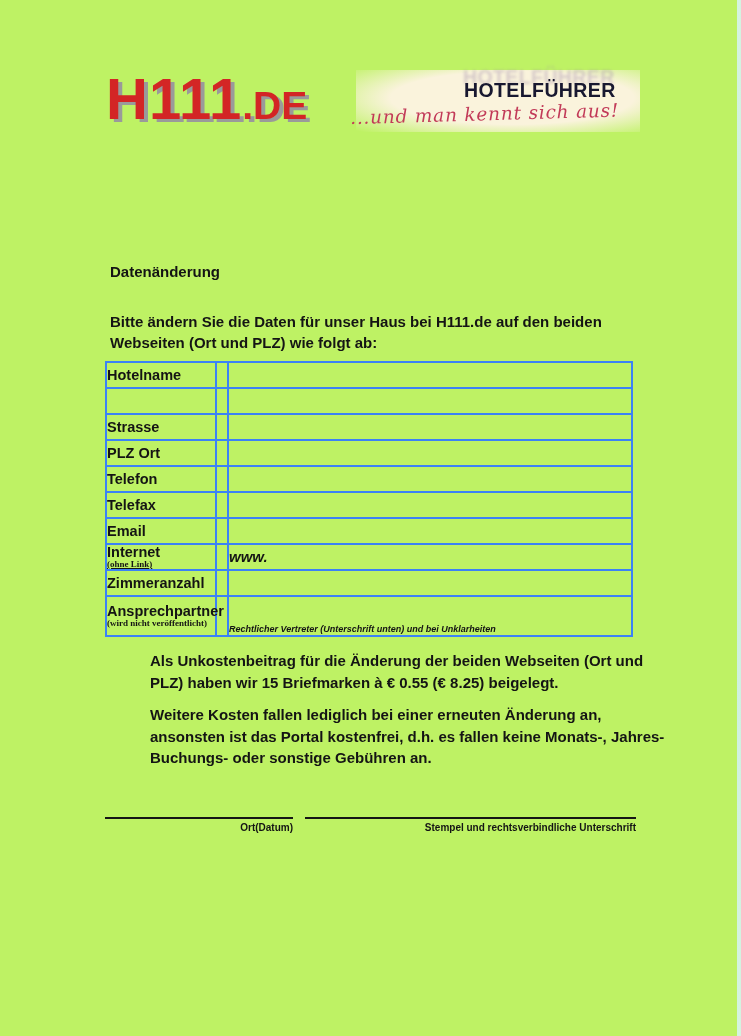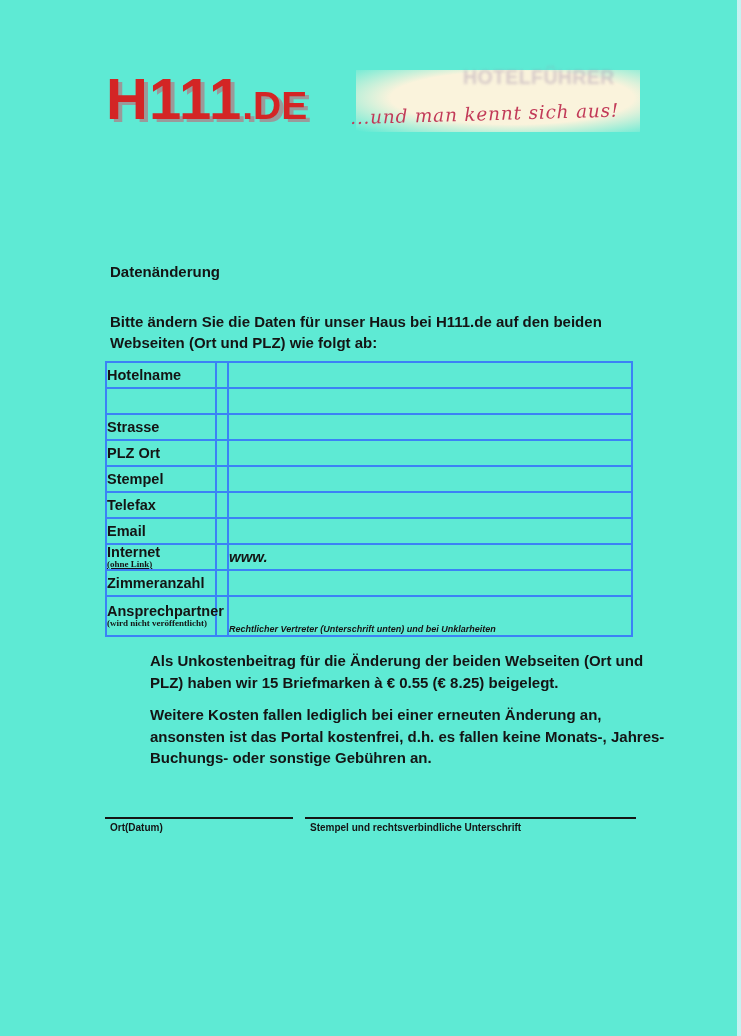--- a/index.html
+++ b/index.html
@@ -1,19 +1,19 @@
 <!DOCTYPE html>
 <html lang="de"><head>
 <meta charset="utf-8">
 <style>
   html,body{margin:0;padding:0;background:#e8e8e8;}
   .page{
     position:relative;
     width:741px;height:1036px;
-    background:#5eead4;
+    background:#bef264;
     font-family:"Liberation Sans", sans-serif;
     color:#141414;
     overflow:hidden;
     margin:0 auto;
   }
   
   .edge-artifact{
     position:absolute;right:0;top:0;width:4px;height:100%;
     background:linear-gradient(to bottom,#d9f4f7 0%,#cdeff4 40%,#d9f4f7 100%);
     opacity:.85;
@@ -77,35 +77,36 @@
   .f-footnote{
     position:absolute;left:0;bottom:1px;width:100%;
     font-size:9px;font-weight:bold;
   }
   
   .para{position:absolute;left:110px;width:524px;
     font-size:15px;font-weight:bold;line-height:21.5px;margin-left:40px;}
   .para.p1{top:650px;}
   .para.p2{top:704px;}
   
-  .sig{position:absolute;top:817px;border-top:2px solid #151515;}
+  .sig{position:absolute;top:817px;border-top:2px solid #151515;text-align:right;}
   .sig.left{left:105px;width:188px;}
   .sig.right{left:305px;width:331px;}
   .sig .sig-label{font-size:10px;font-weight:bold;padding:3px 0 0 5px;}
 </style>
 </head>
 <body>
 
 <div class="page">
 
   <div class="edge-artifact"></div>
 
   <div class="ghost-band"></div>
   <div class="ghost-text">HOTELFÜHRER</div>
   <div class="wordmark"><span class="main">H111</span><span class="suffix">.DE</span></div>
+  <div class="brand">HOTELFÜHRER</div>
   <div class="tagline">...und man kennt sich aus!</div>
 
 
   <div class="doc-heading">Datenänderung</div>
   <div class="intro">Bitte ändern Sie die Daten für unser Haus bei H111.de auf den beiden Webseiten (Ort und PLZ) wie folgt ab:</div>
 
   <table class="form">
     <tbody>
         <tr>
           <td class="c-label">
@@ -128,21 +129,21 @@
         </tr>
         <tr>
           <td class="c-label">
             <div class="f-label">PLZ Ort</div>
           </td>
           <td class="c-gap"></td>
           <td class="c-value"></td>
         </tr>
         <tr>
           <td class="c-label">
-            <div class="f-label">Stempel</div>
+            <div class="f-label">Telefon</div>
           </td>
           <td class="c-gap"></td>
           <td class="c-value"></td>
         </tr>
         <tr>
           <td class="c-label">
             <div class="f-label">Telefax</div>
           </td>
           <td class="c-gap"></td>
           <td class="c-value"></td>

